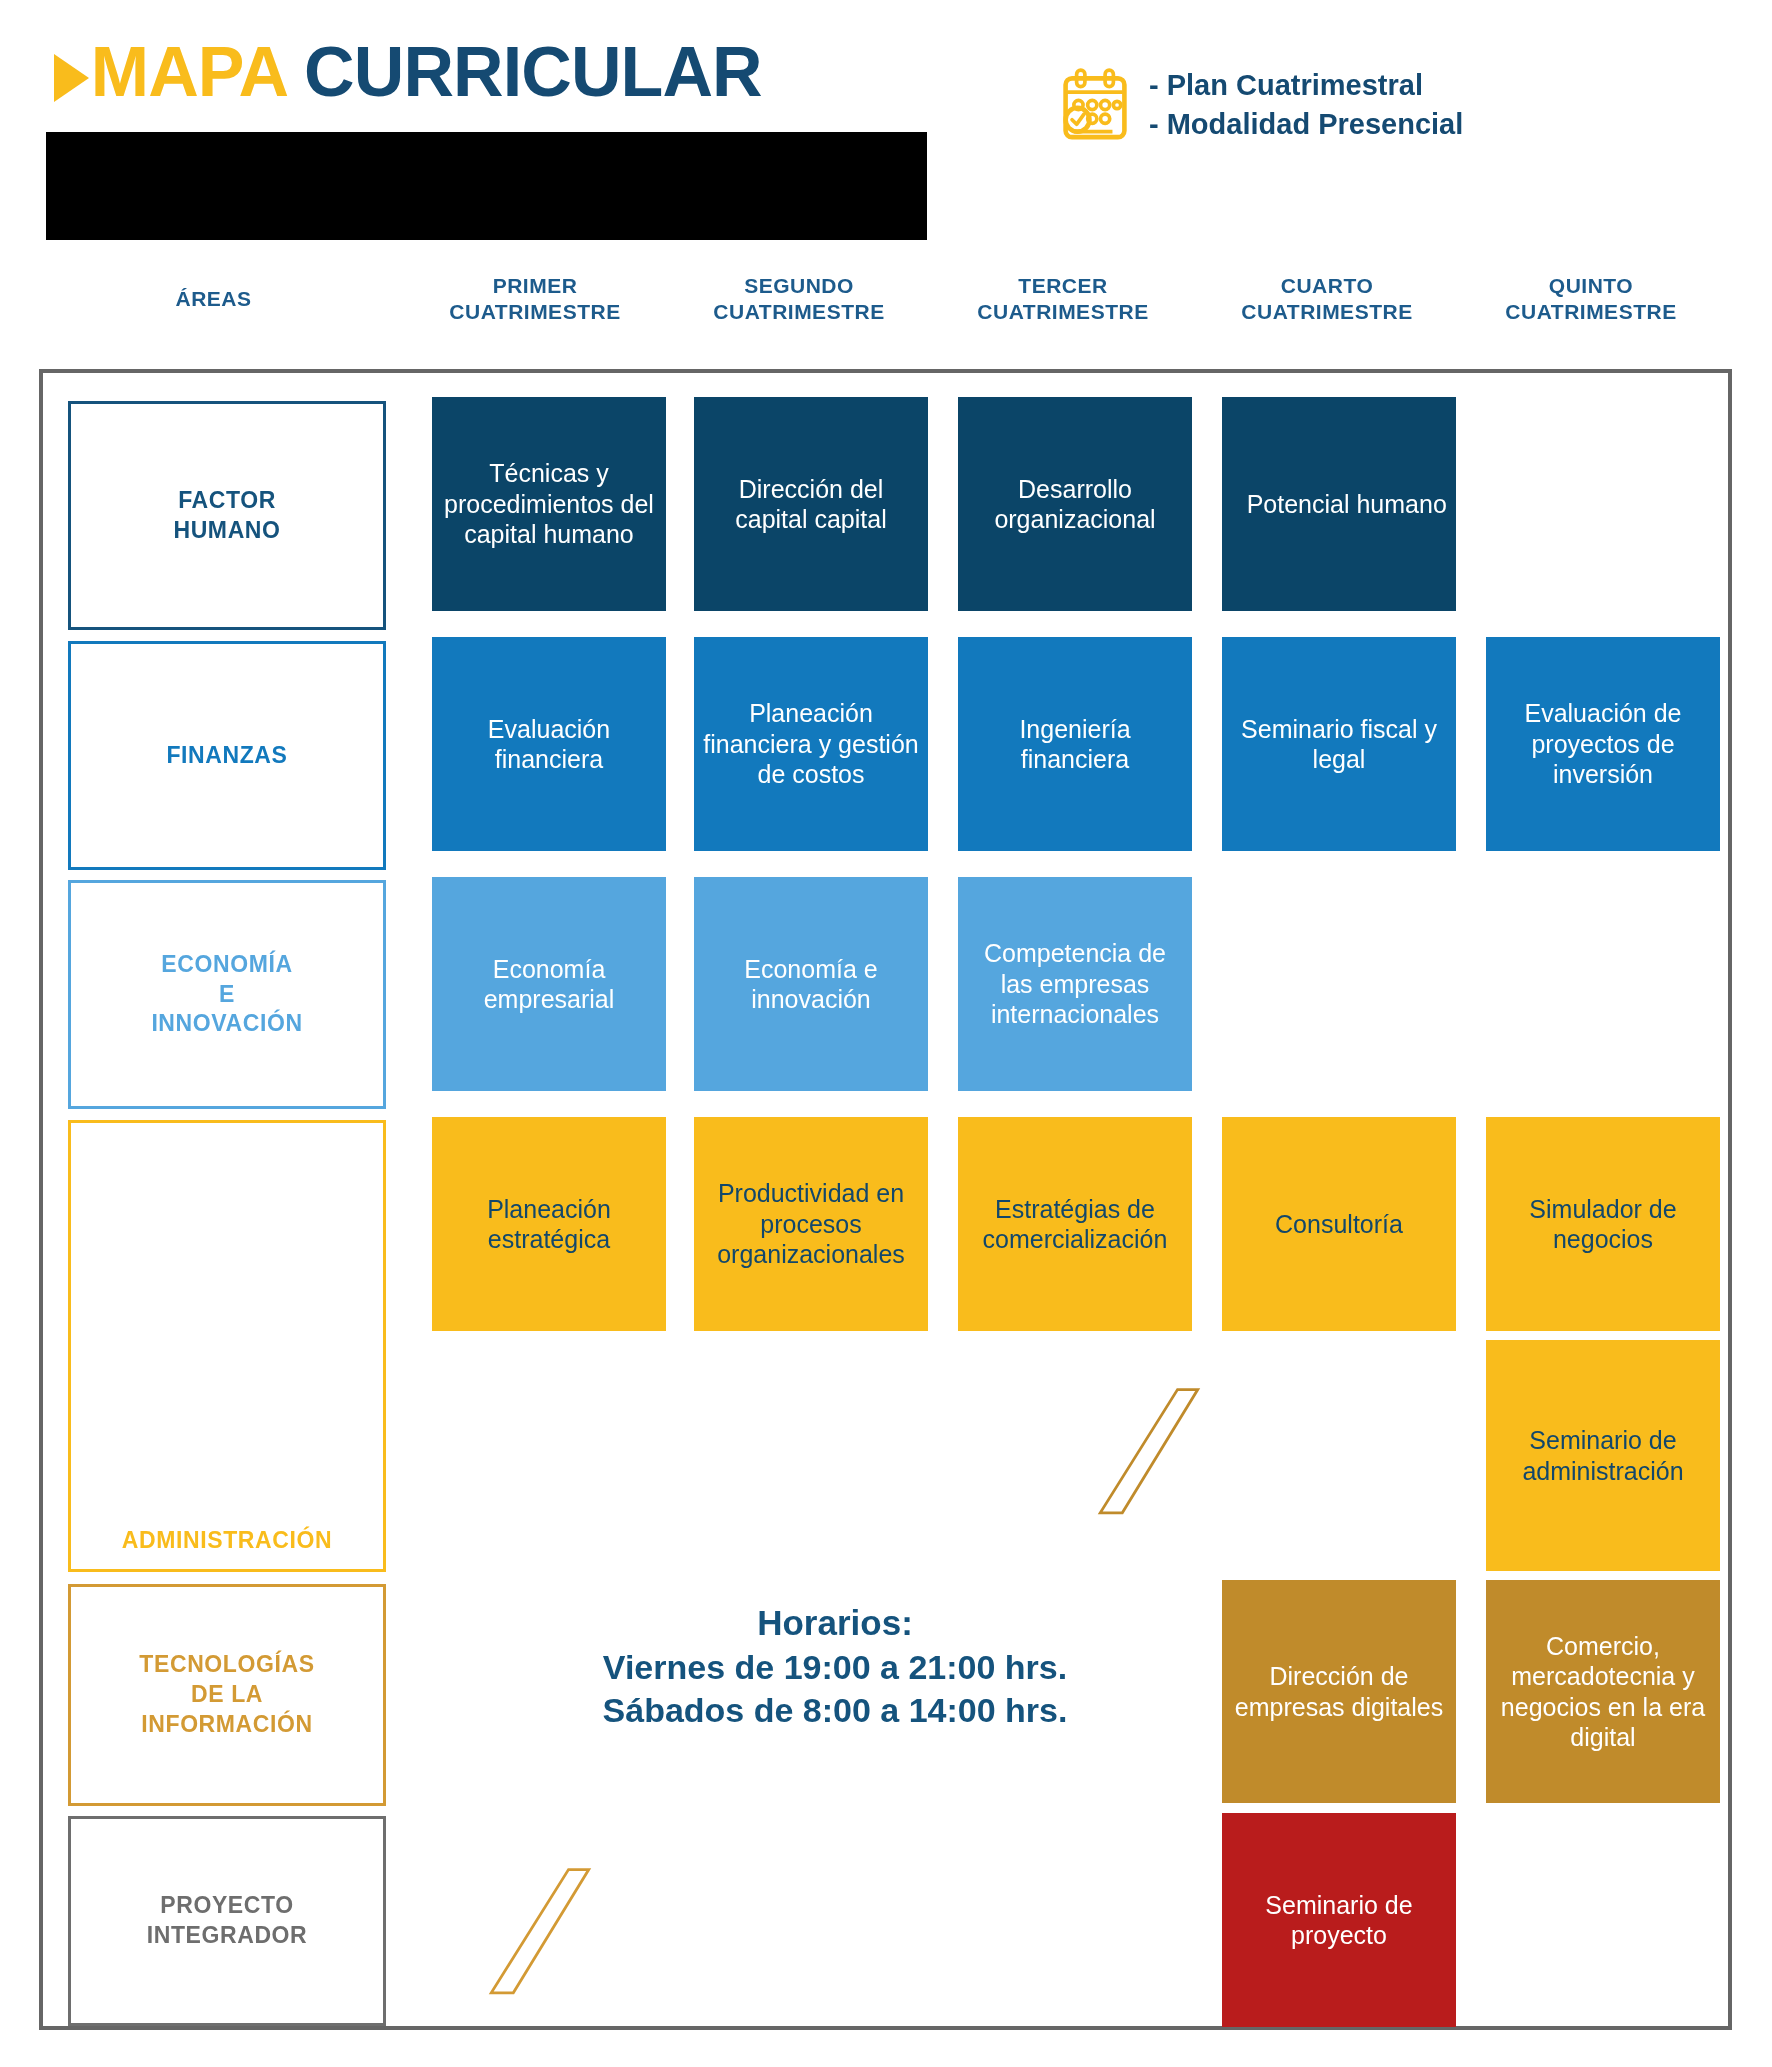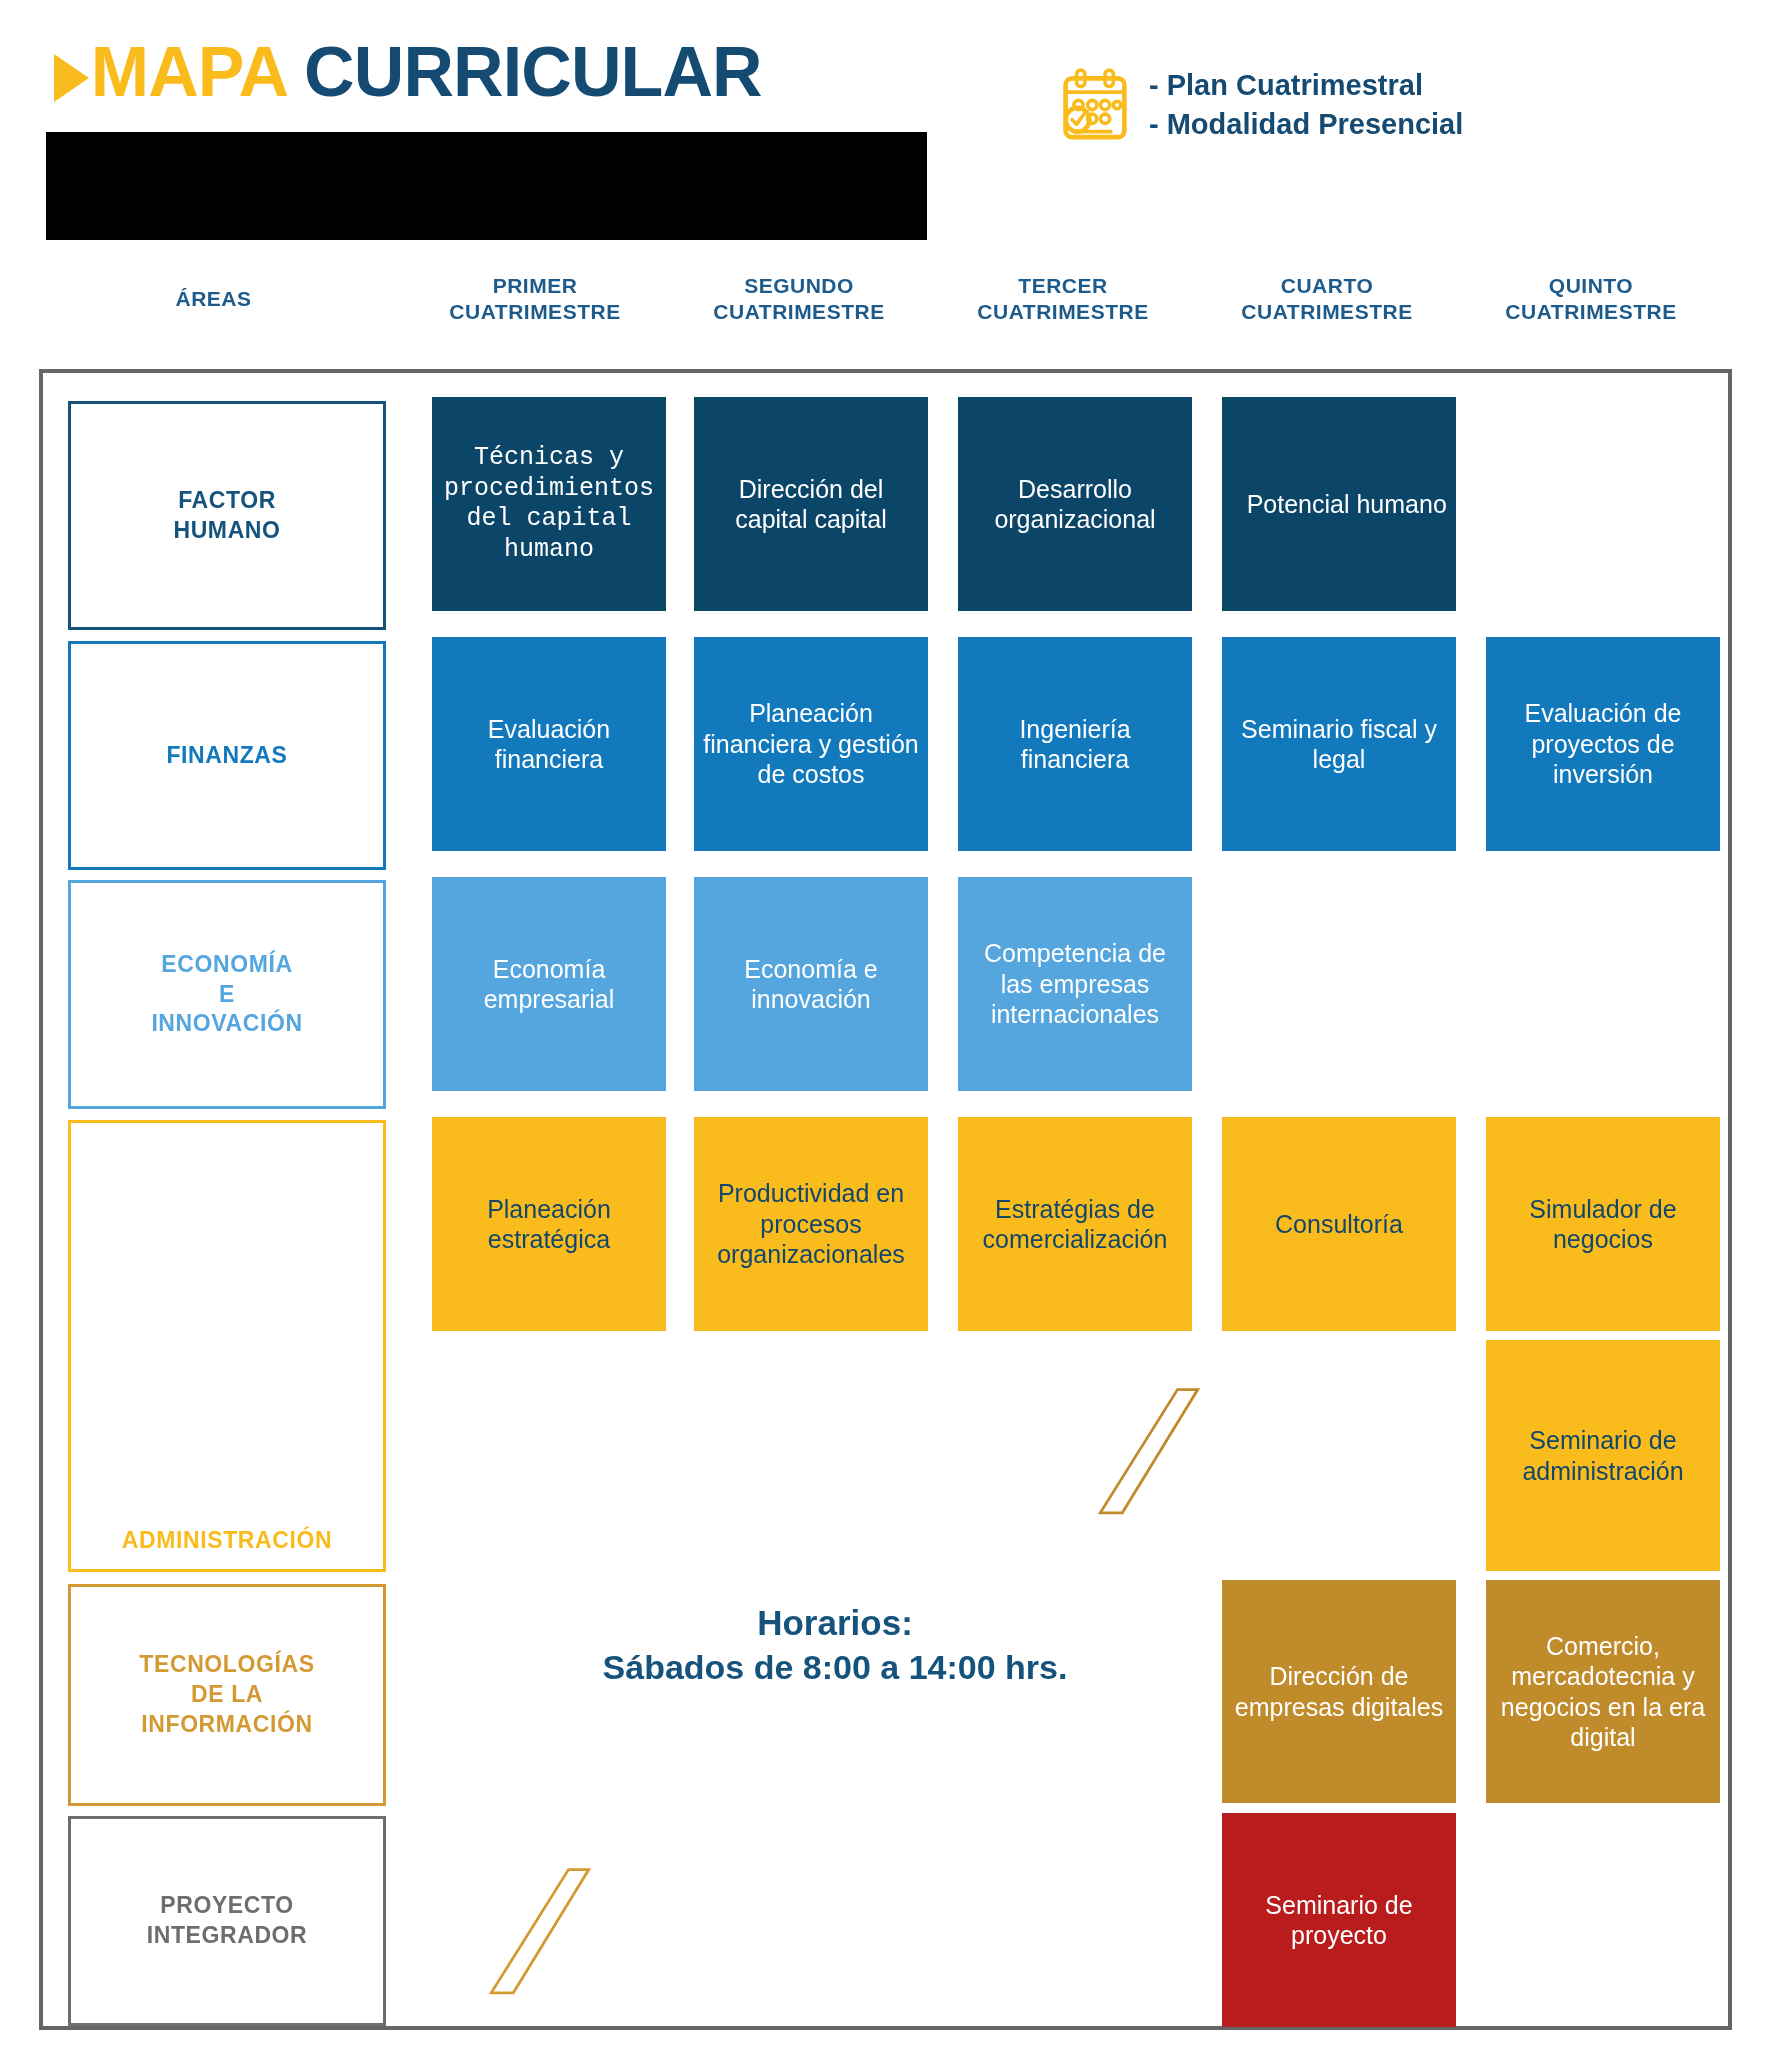--- a/index.html
+++ b/index.html
@@ -195,21 +195,21 @@
   <span style="white-space:pre-line">TECNOLOGÍAS
 DE LA
 INFORMACIÓN</span>
 </div>
 
 <div class="arealabel ab-gray" style="left:68px;top:1816px;width:318px;height:210px;">
   <span style="white-space:pre-line">PROYECTO
 INTEGRADOR</span>
 </div>
 
-<div class="cell white c-darkblue" style="left:432px;top:397px;width:234px;height:214px;font-family:Liberation Mono, monospace;">
+<div class="cell white c-darkblue" style="left:432px;top:397px;width:234px;height:214px;">
   <span>Técnicas y procedimientos del capital humano</span>
 </div>
 <div class="cell white c-darkblue" style="left:694px;top:397px;width:234px;height:214px;">
   <span>Dirección del capital capital</span>
 </div>
 <div class="cell white c-darkblue" style="left:958px;top:397px;width:234px;height:214px;">
   <span>Desarrollo organizacional</span>
 </div>
 <div class="cell white c-darkblue" style="left:1222px;top:397px;width:234px;height:214px;justify-content:flex-end;">
   <span>Potencial humano</span>
@@ -266,20 +266,21 @@
 <div class="cell white c-brown" style="left:1486px;top:1580px;width:234px;height:223px;">
   <span>Comercio, mercadotecnia y negocios en la era digital</span>
 </div>
 
 <div class="cell white c-gray" style="left:1222px;top:1813px;width:234px;height:214px;">
   <span>Seminario de proyecto</span>
 </div>
 
 <div class="horarios">
   <div class="h1">Horarios:</div>
+  <div>Viernes de 19:00 a 21:00 hrs.</div>
   <div>Sábados de 8:00 a 14:00 hrs.</div>
 </div>
 
 <svg class="slash" style="left:1089px;top:1384px;width:120px;height:138px;" viewBox="0 0 130 150">
   <polygon points="118,6 96,6 12,140 36,140" fill="none" stroke="#c08b2b" stroke-width="3"></polygon>
 </svg>
 <svg class="slash" style="left:480px;top:1864px;width:120px;height:138px;" viewBox="0 0 130 150">
   <polygon points="118,6 96,6 12,140 36,140" fill="none" stroke="#d39a34" stroke-width="3"></polygon>
 </svg>
 

